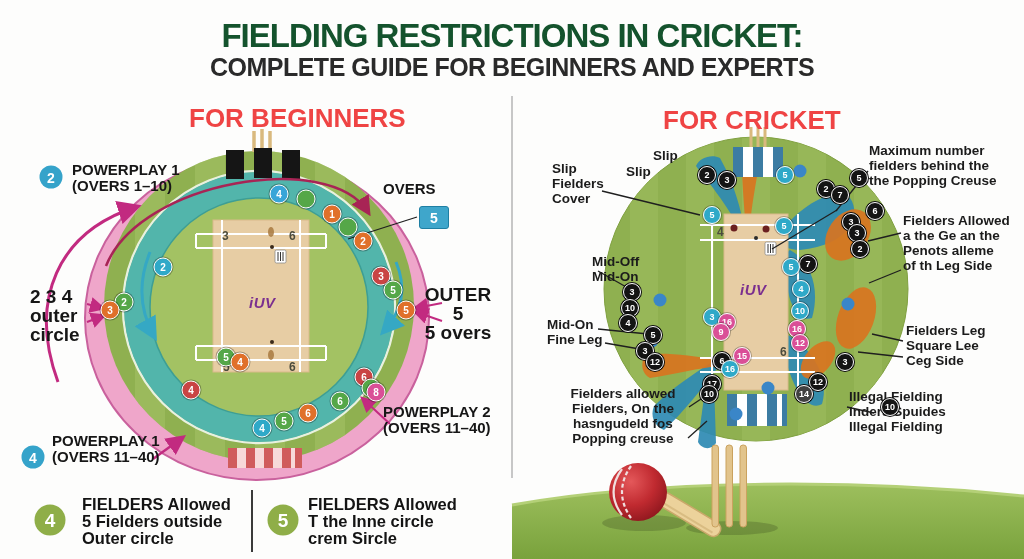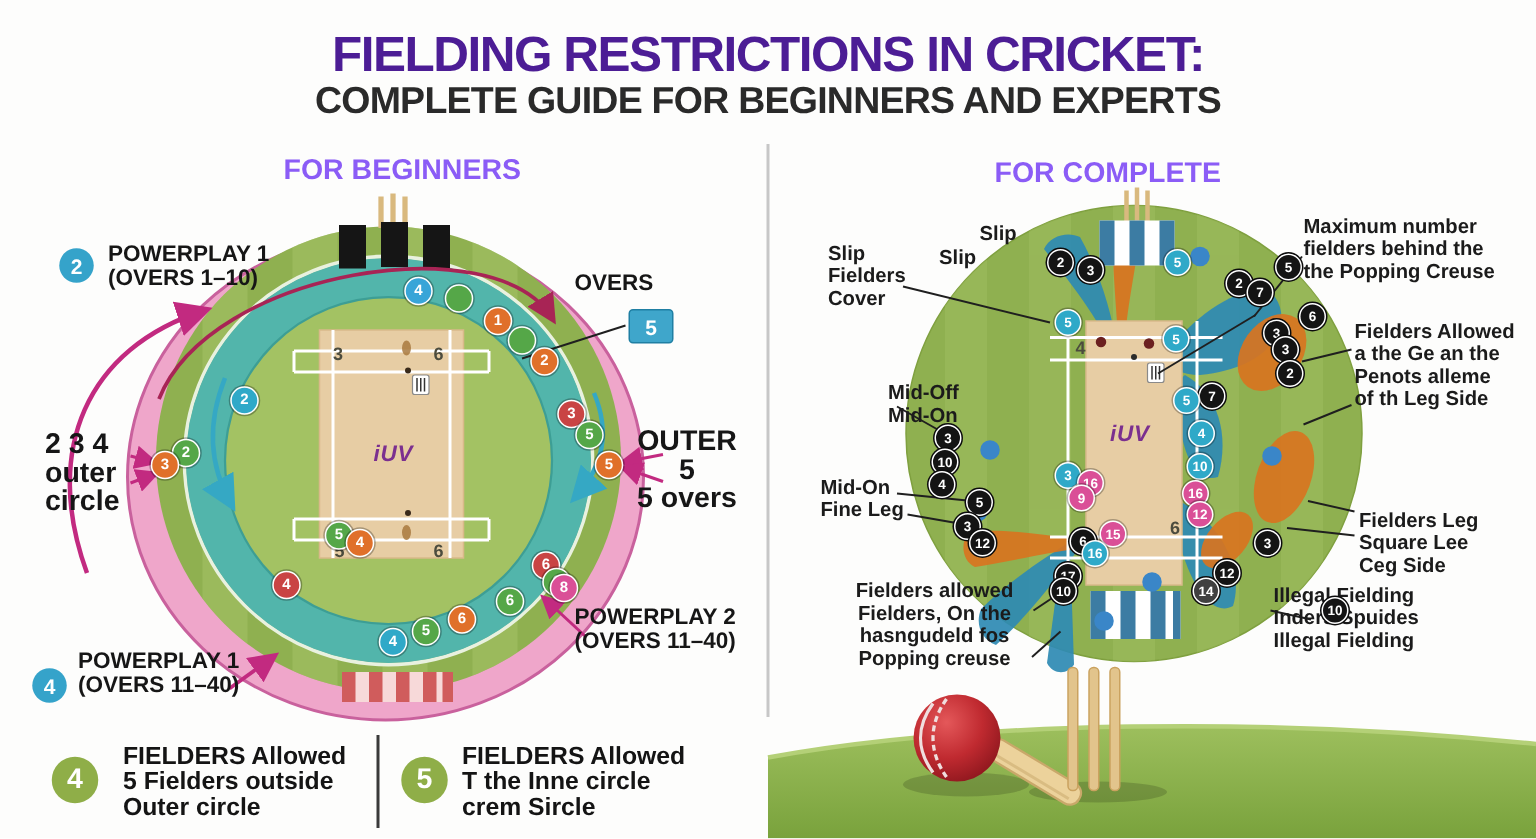--- a/index.html
+++ b/index.html
@@ -1,22 +1,22 @@
 <!DOCTYPE html>
 <html><head>
 <meta charset="utf-8">
 <style>
   html,body{margin:0;padding:0;background:#ffffff;}
   .stage{position:relative;width:1024px;height:559px;overflow:hidden;background:#fdfdfc;
          font-family:"Liberation Sans","DejaVu Sans",sans-serif;color:#1d1d1d;}
   svg.art{position:absolute;left:0;top:0;z-index:1;}
   .txt{position:absolute;z-index:5;}
-  .title1{width:1024px;text-align:center;top:17px;left:0;font-size:33px;font-weight:800;letter-spacing:-1px;color:#4c1d95;}
+  .title1{width:1024px;text-align:center;top:17px;left:0;font-size:33px;font-weight:800;letter-spacing:-1px;color:#14532d;}
   .title2{width:1024px;text-align:center;top:53px;left:0;font-size:25px;font-weight:800;letter-spacing:-0.5px;color:#2a2a2a;}
-  .sec-h{font-size:19px;font-weight:800;color:#8b5cf6;}
+  .sec-h{font-size:26px;font-weight:800;color:#ef4444;}
   .lbl{font-weight:800;font-size:15px;line-height:1.05;color:#161616;}
   .big{font-size:19px;line-height:1.0;}
   .ann{font-weight:600;font-size:13.5px;line-height:1.1;color:#1b1b1b;}
   .ctr{text-align:center;}
   .pnum{font-weight:700;font-size:12px;color:#4c4c3e;}
   .iuv{font-weight:700;font-style:italic;font-size:15px;color:#7b2f8f;letter-spacing:0.5px;}
   .cbadge{position:absolute;z-index:6;border-radius:50%;display:flex;align-items:center;justify-content:center;
           background:#35a3ca;color:#fff;font-weight:800;transform:translate(-50%,-50%);}
   .pp{width:23px;height:23px;font-size:14px;}
   .lg{width:31px;height:31px;font-size:19px;background:#8fae48;}
@@ -238,21 +238,21 @@
     </g>
   </svg>
 
   <div class="vdiv" style="left:511px;top:96px;width:2px;height:382px;"></div>
   <div class="legline" style="left:251px;top:490px;width:2px;height:62px;"></div>
 
   <div class="txt title1">FIELDING RESTRICTIONS IN CRICKET:</div>
   <div class="txt title2">COMPLETE GUIDE FOR BEGINNERS AND EXPERTS</div>
 
   <div class="txt sec-h" style="left:189px;top:103px;">FOR BEGINNERS</div>
-  <div class="txt sec-h" style="left:663px;top:105px;">FOR COMPLETE</div>
+  <div class="txt sec-h" style="left:663px;top:105px;">FOR CRICKET</div>
 
   <div class="cbadge pp" style="left:51px;top:177px;">2</div>
   <div class="txt lbl" style="left:72px;top:162px;">POWERPLAY 1<br>(OVERS 1–10)</div>
   <div class="txt lbl" style="left:383px;top:181px;">OVERS</div>
   <div class="sqbadge" style="left:419px;top:206px;">5</div>
   <div class="txt lbl big" style="left:30px;top:287px;">2 3 4<br>outer<br>circle</div>
   <div class="txt lbl big ctr" style="left:420px;top:285px;width:76px;">OUTER<br>5<br>5 overs</div>
   <div class="txt lbl" style="left:383px;top:404px;">POWERPLAY 2<br>(OVERS 11–40)</div>
   <div class="cbadge pp" style="left:33px;top:457px;">4</div>
   <div class="txt lbl" style="left:52px;top:433px;">POWERPLAY 1<br>(OVERS 11–40)</div>
@@ -264,21 +264,21 @@
   <div class="txt iuv" style="left:249px;top:294px;">iUV</div>
 
   <div class="txt ann" style="left:653px;top:149px;">Slip</div>
   <div class="txt ann" style="left:626px;top:165px;">Slip</div>
   <div class="txt ann" style="left:552px;top:162px;">Slip<br>Fielders<br>Cover</div>
   <div class="txt ann" style="left:551px;top:255px;margin-left:41px;">Mid-Off<br>Mid-On</div>
   <div class="txt ann" style="left:547px;top:318px;">Mid-On<br>Fine Leg</div>
   <div class="txt ann ctr" style="left:556px;top:387px;width:134px;">Fielders allowed<br>Fielders, On the<br>hasngudeld fos<br>Popping creuse</div>
   <div class="txt ann" style="left:869px;top:144px;width:152px;">Maximum number<br>fielders behind the<br>the Popping Creuse</div>
   <div class="txt ann" style="left:903px;top:214px;">Fielders Allowed<br>a the Ge an the<br>Penots alleme<br>of th Leg Side</div>
-  <div class="txt ann" style="left:906px;top:340px;">Fielders Leg<br>Square Lee<br>Ceg Side</div>
+  <div class="txt ann" style="left:906px;top:324px;">Fielders Leg<br>Square Lee<br>Ceg Side</div>
   <div class="txt ann" style="left:849px;top:390px;">Illegal Fielding<br>Inders Spuides<br>Illegal Fielding</div>
 
   <div class="txt pnum" style="left:717px;top:225px;">4</div>
   <div class="txt pnum" style="left:780px;top:345px;">6</div>
   <div class="txt iuv" style="left:740px;top:281px;">iUV</div>
 
   <div class="cbadge lg" style="left:50px;top:520px;">4</div>
   <div class="txt leg-txt" style="left:82px;top:496px;">FIELDERS Allowed<br>5 Fielders outside<br>Outer circle</div>
   <div class="cbadge lg" style="left:283px;top:520px;">5</div>
   <div class="txt leg-txt" style="left:308px;top:496px;">FIELDERS Allowed<br>T the Inne circle<br>crem Sircle</div>

